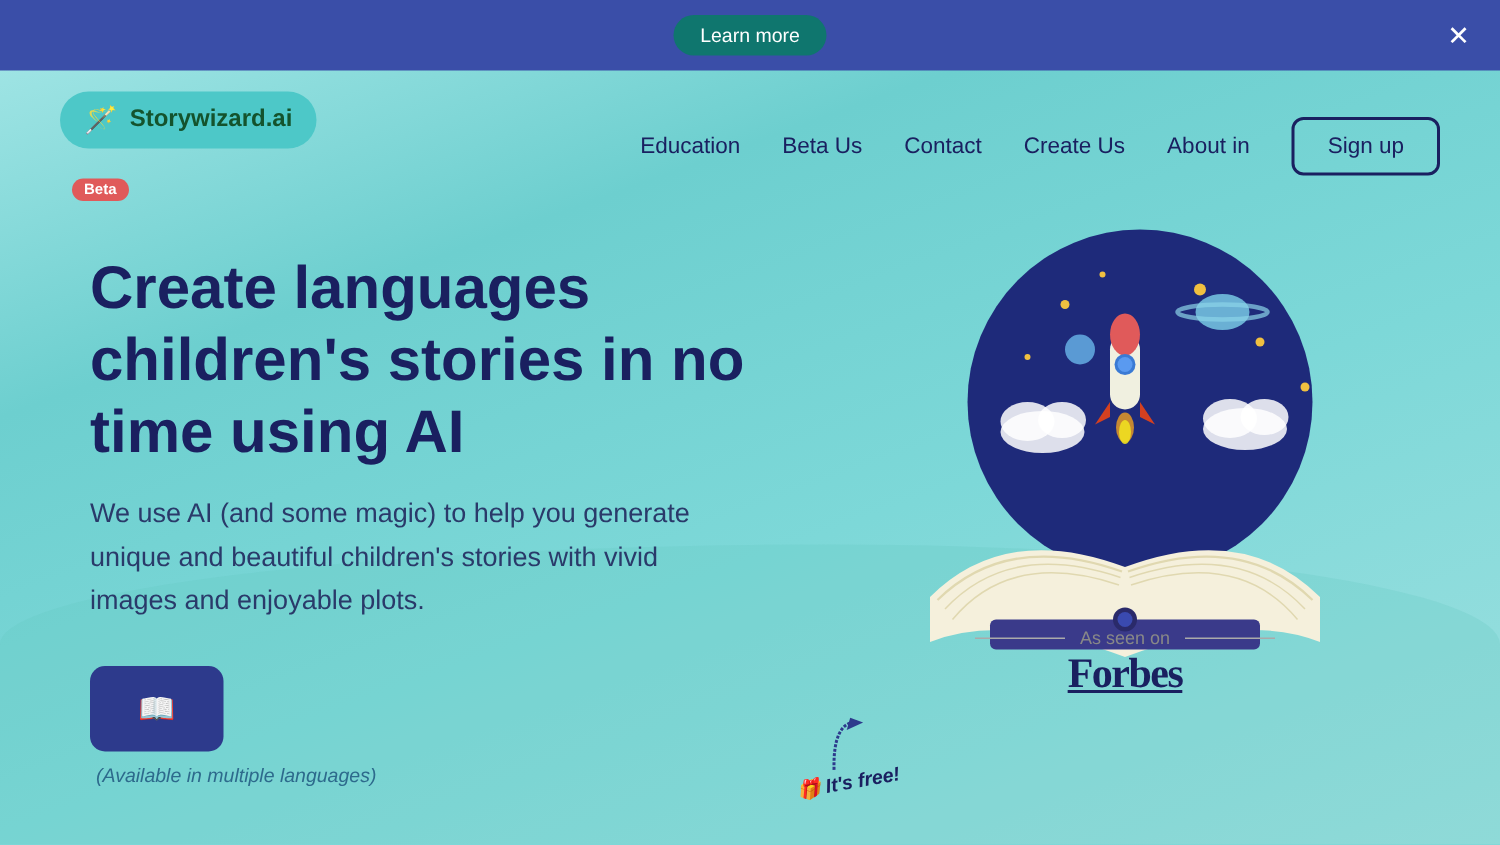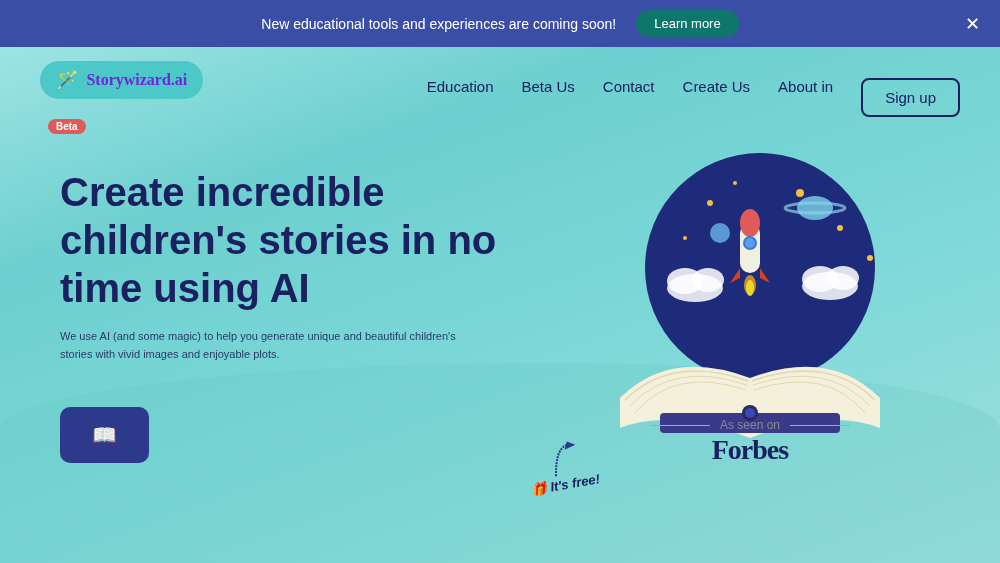--- a/index.html
+++ b/index.html
@@ -68,37 +68,36 @@
       display: flex;
       align-items: center;
       gap: 8px;
     }
     .logo-icon {
       font-size: 18px;
     }
     .logo-text {
       font-size: 16px;
       font-weight: 700;
-      color: #6d28d9;
-      font-family: Liberation Serif, serif;
+      color: #14532d;
     }
     .beta-badge {
       background: #e05a5a;
       color: white;
       font-size: 10px;
       font-weight: 700;
       border-radius: 10px;
       padding: 2px 8px;
       margin-top: 20px;
       margin-left: 8px;
       display: inline-block;
     }
     .nav-links {
       display: flex;
-      align-items: flex-start;
+      align-items: center;
       gap: 28px;
     }
     .nav-links a {
       text-decoration: none;
       color: #1a2060;
       font-size: 15px;
       font-weight: 500;
       cursor: pointer;
     }
     .sign-up-btn {
@@ -127,24 +126,24 @@
       padding-top: 10px;
     }
     .hero-title {
       font-size: 40px;
       font-weight: 800;
       color: #1a2060;
       line-height: 1.2;
       margin-bottom: 16px;
     }
     .hero-subtitle {
-      font-size: 11px;
+      font-size: 18px;
       color: #2a3a6a;
       line-height: 1.6;
-      margin-bottom: 44px;
+      margin-bottom: 30px;
       max-width: 400px;
     }
 
     .cta-area {
       display: flex;
       flex-direction: column;
       align-items: flex-start;
       gap: 8px;
       position: relative;
     }
@@ -225,20 +224,21 @@
       width: 60px;
       height: 1px;
       background: #aaa;
     }
     .forbes-text {
       font-size: 28px;
       font-weight: 800;
       color: #1a2060;
       font-family: Georgia, serif;
       letter-spacing: -1px;
+      text-decoration: underline;
     }
 
     .page-bg {
       position: absolute;
       top: 0; left: 0;
       width: 100%; height: 100%;
       background: linear-gradient(160deg, #a8e8e8 0%, #6dcfcf 30%, #7dd8d8 60%, #9ee0e0 100%);
       z-index: -1;
     }
 
@@ -253,21 +253,20 @@
       z-index: 0;
     }
   </style>
 </head>
 <body>
 
 <div class="page-bg"></div>
 <div class="wave-shape"></div>
 
 <div class="announcement-bar">
-  <span>New educational tools and experiences are coming soon!</span>
   <button class="learn-more-btn">Learn more</button>
   <button class="close-btn">✕</button>
 </div>
 
 <div class="navbar">
   <div class="logo-area">
     <div class="logo-box">
       <span class="logo-icon">🪄</span>
       <span class="logo-text">Storywizard.ai</span>
     </div>
@@ -278,26 +277,27 @@
     <a>Beta Us</a>
     <a>Contact</a>
     <a>Create Us</a>
     <a>About in</a>
     <button class="sign-up-btn">Sign up</button>
   </div>
 </div>
 
 <div class="hero">
   <div class="hero-text">
-    <h1 class="hero-title">Create incredible children's stories in no time using AI</h1>
+    <h1 class="hero-title">Create languages children's stories in no time using AI</h1>
     <p class="hero-subtitle">We use AI (and some magic) to help you generate unique and beautiful children's stories with vivid images and enjoyable plots.</p>
     <div class="cta-area">
       <button class="create-story-btn">
         <span class="book-icon">📖</span>
       </button>
+      <span class="available-text">(Available in multiple languages)</span>
 
       <div class="annotation">
         <svg class="arrow-svg" width="40" height="40" viewBox="0 0 40 40">
           <path d="M5 35 Q15 5 30 10" stroke="#2d3a8c" stroke-width="2" fill="none" stroke-dasharray="2,1"></path>
           <polygon points="27,6 34,12 22,13" fill="#2d3a8c"></polygon>
         </svg>
         <span class="its-free">
           🎁 <span>It's free!</span>
         </span>
       </div>

